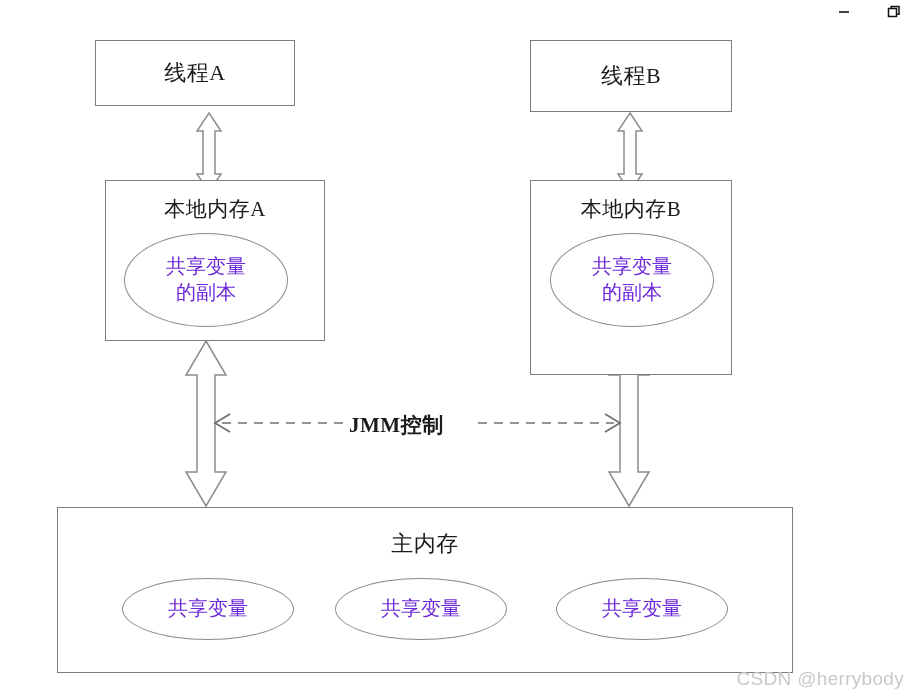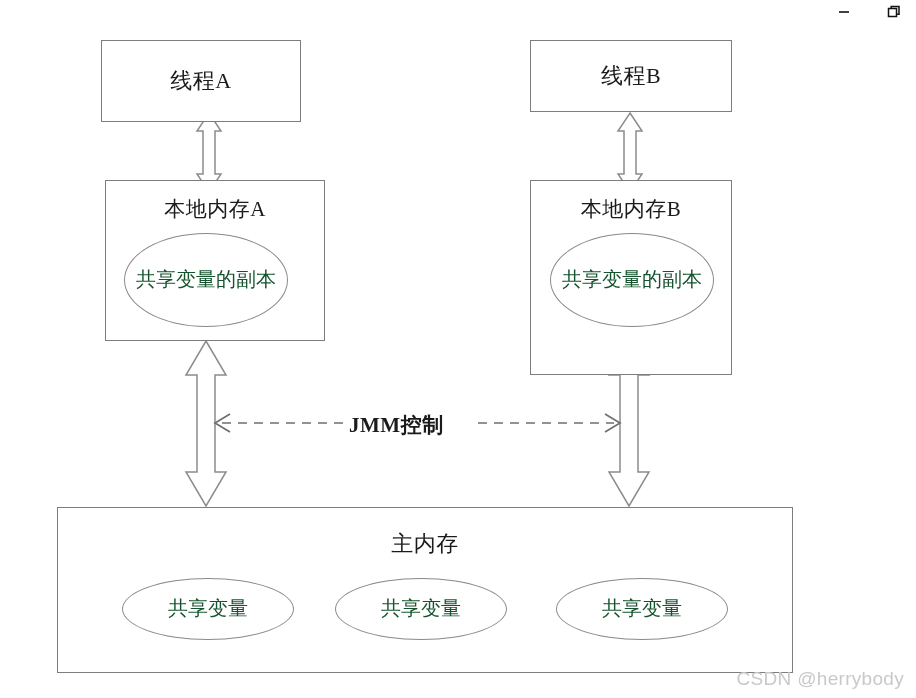--- a/index.html
+++ b/index.html
@@ -68,24 +68,24 @@
   }
 
   
   .ellipse {
     position: absolute;
     box-sizing: border-box;
     border: 1.3px solid #8a8a8a;
     border-radius: 50%;
     background: #ffffff;
     display: flex;
-    flex-direction: row;
+    flex-direction: column;
     align-items: center;
     justify-content: center;
-    color: #14532d;
+    color: #6d28d9;
     line-height: 1.28;
     text-align: center;
   }
   .ellipse-copy { font-size: 20px; }
   .ellipse-var  { font-size: 20px; }
 
   
   #arrows {
     position: absolute;
     left: 0;
@@ -159,21 +159,21 @@
       <line x1="222" y1="423" x2="345" y2="423" stroke="#6f6f6f" stroke-width="1.6" stroke-dasharray="9 7"></line>
 
       <line x1="478" y1="423" x2="614" y2="423" stroke="#6f6f6f" stroke-width="1.6" stroke-dasharray="9 7"></line>
 
       <polyline points="230,414 215,423 230,432" fill="none" stroke="#6f6f6f" stroke-width="1.7" stroke-linecap="butt" stroke-linejoin="miter"></polyline>
 
       <polyline points="605,414 620,423 605,432" fill="none" stroke="#6f6f6f" stroke-width="1.7" stroke-linecap="butt" stroke-linejoin="miter"></polyline>
     </g>
   </svg>
 
-  <div class="box" style="left:101px; top:40px; width:200px; height:82px;padding-left:41px;">
+  <div class="box" style="left:95px; top:40px; width:200px; height:66px;padding-left:41px;">
     <div class="box-label thread-label">线程A</div>
   </div>
 
   <div class="box" style="left:530px; top:40px; width:202px; height:72px;padding-left:12px;">
     <div class="box-label thread-label">线程B</div>
   </div>
 
   <div class="box" style="left:105px; top:180px; width:220px; height:161px;">
     <div class="box-label local-label">本地内存A</div>
     <div class="ellipse" style="left:18px; top:52px; width:164px; height:94px;">

